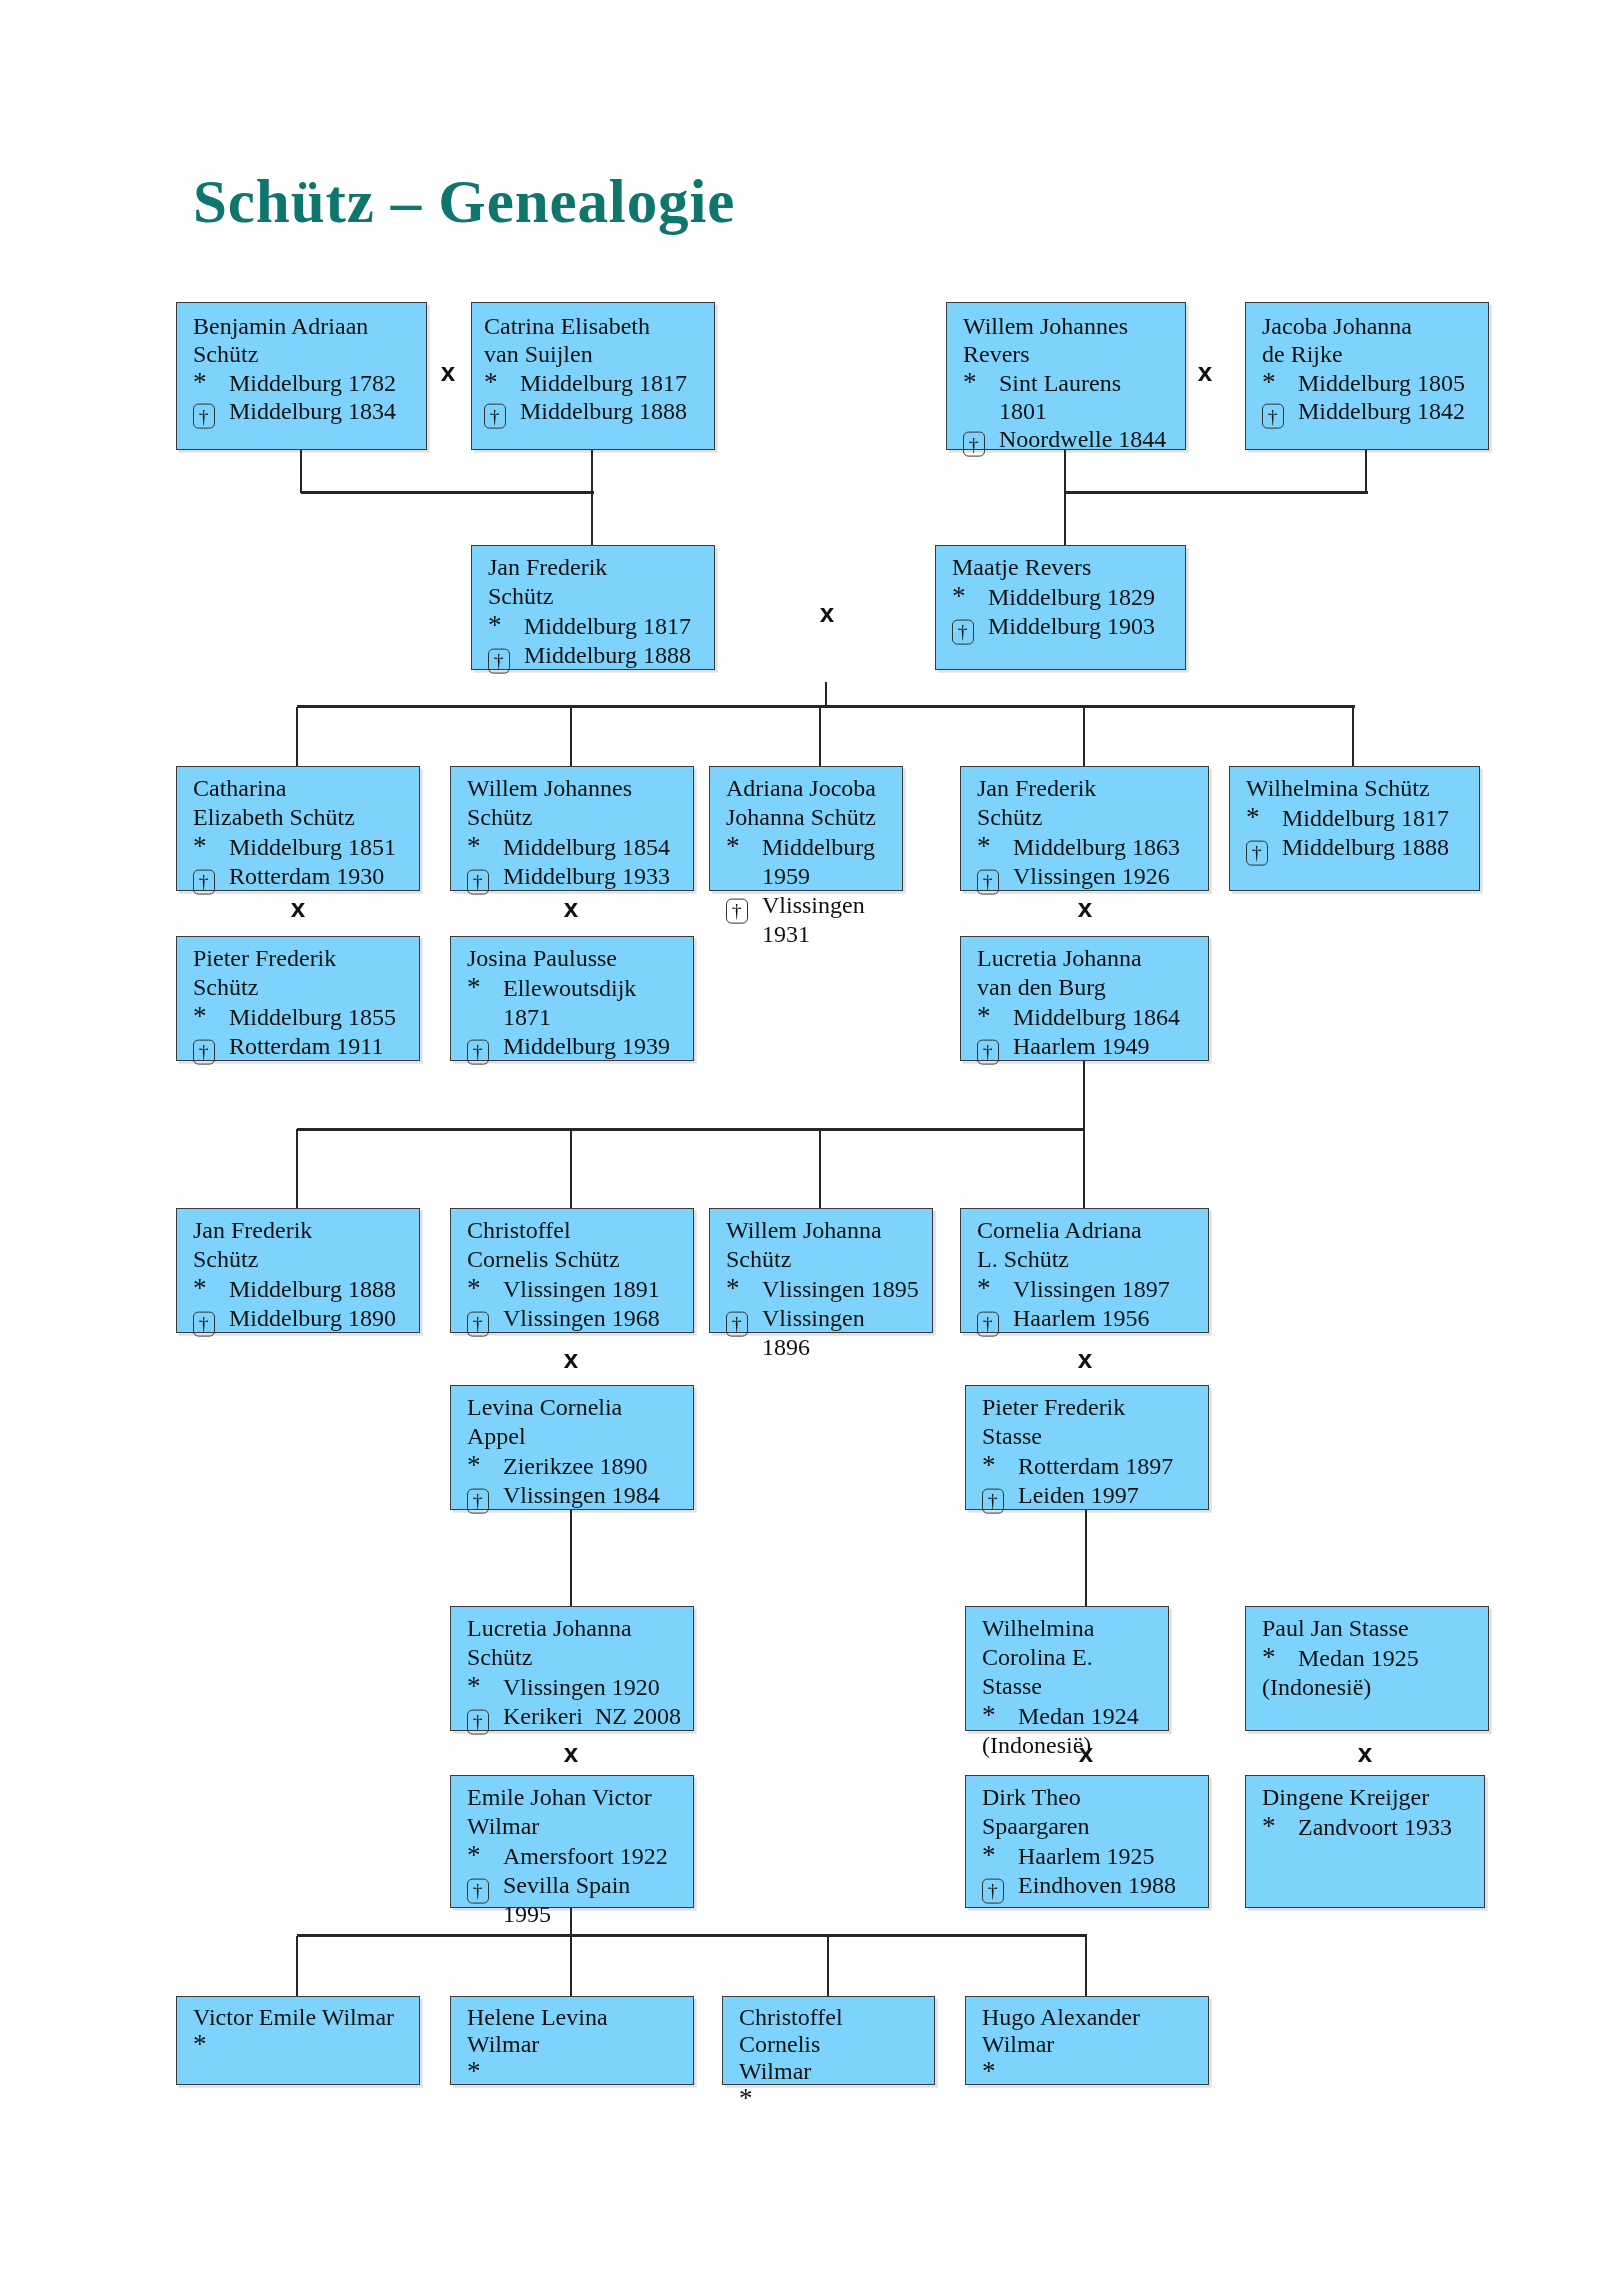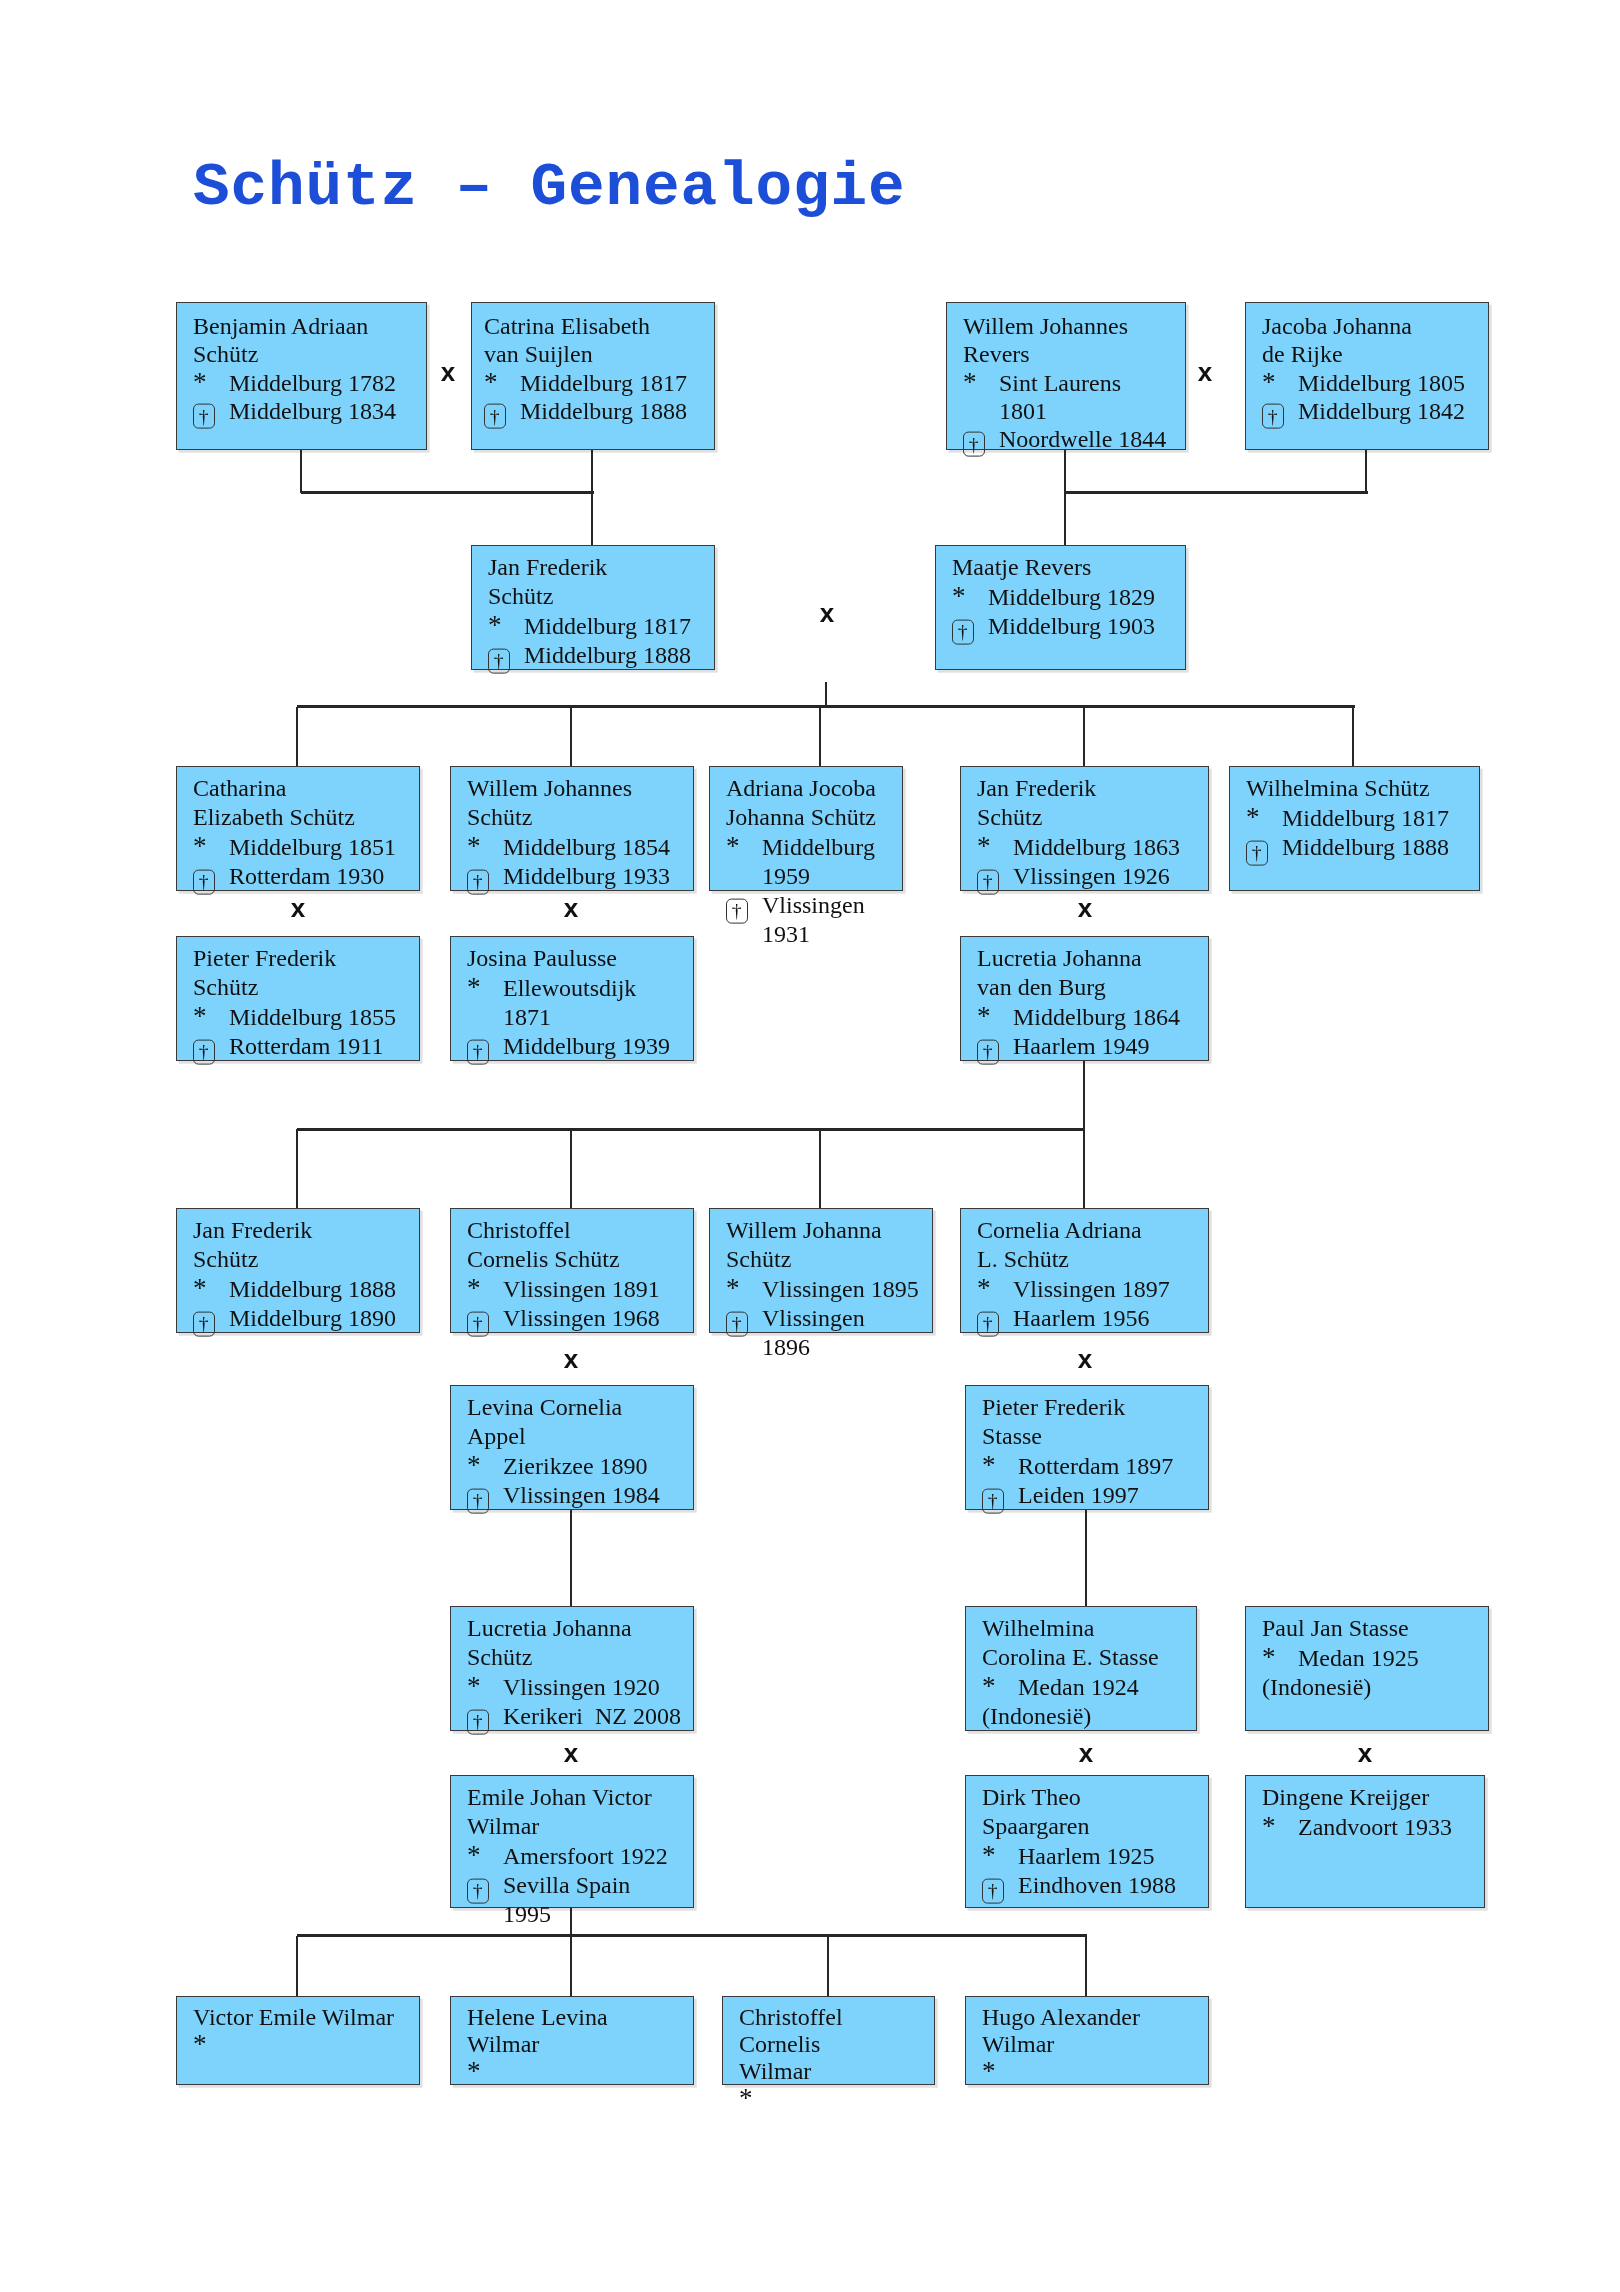--- a/index.html
+++ b/index.html
@@ -1,20 +1,20 @@
 <!DOCTYPE html>
 <html style="font-size:14.3px"><head>
 <meta charset="utf-8">
 <style>
   html,body{margin:0;padding:0;background:#ffffff;}
   body{width:1620px;height:2293px;position:relative;
        font-family:"Liberation Serif","DejaVu Serif",serif;color:#111;}
   .page{position:absolute;left:0;top:0;width:1620px;height:2293px;background:#fff;overflow:hidden;}
-  .title{position:absolute;left:193px;top:153px;margin:0;font-size:61px;font-weight:bold;
-         letter-spacing:0.9px;color:#1d4ed8;font-family:Liberation Mono, monospace;}
+  .title{position:absolute;left:193px;top:167px;margin:0;font-size:61px;font-weight:bold;
+         letter-spacing:0.9px;color:#0f766e;}
   .person-box{position:absolute;background:#7dd3fc;border:1.8px solid #3a3a3a;
               box-shadow:2.7px 2.7px 0 rgba(0,0,0,0.12);
               padding:7.2px 10.7px 0 16px;font-size:24px;line-height:29px;box-sizing:border-box;}
   .person-box.gen1{line-height:28px;padding-top:9px;}
   .person-box.row7{line-height:27px;padding-top:7.2px;}
   .pline{display:flex;align-items:baseline;white-space:pre-wrap;}
   .sym-cell{flex:0 0 36px;max-width:36px;}
   .sym-birth{font-size:27px;}
   .sym-death-box{display:inline-flex;justify-content:center;align-items:center;
                  width:21.5px;height:25px;border:1.8px solid #333;border-radius:5.4px;
@@ -148,21 +148,21 @@
       <div class="pline"><span class="ptext">Stasse</span></div>
       <div class="pline"><span class="sym-cell sym-birth">*</span><span class="ptext">Rotterdam 1897</span></div>
       <div class="pline"><span class="sym-cell"><span class="sym-death-box">†</span></span><span class="ptext">Leiden 1997</span></div>
     </div>
     <div class="person-box" style="left: 450px; top: 1606px; width: 244px; height: 125px;">
       <div class="pline"><span class="ptext">Lucretia Johanna</span></div>
       <div class="pline"><span class="ptext">Schütz</span></div>
       <div class="pline"><span class="sym-cell sym-birth">*</span><span class="ptext">Vlissingen 1920</span></div>
       <div class="pline"><span class="sym-cell"><span class="sym-death-box">†</span></span><span class="ptext">Kerikeri  NZ 2008</span></div>
     </div>
-    <div class="person-box" style="left: 965px; top: 1606px; width: 232px; height: 125px;">
+    <div class="person-box" style="left: 965px; top: 1606px; width: 204px; height: 125px;">
       <div class="pline"><span class="ptext">Wilhelmina</span></div>
       <div class="pline"><span class="ptext">Corolina E. Stasse</span></div>
       <div class="pline"><span class="sym-cell sym-birth">*</span><span class="ptext">Medan 1924</span></div>
       <div class="pline"><span class="ptext">(Indonesië)</span></div>
     </div>
     <div class="person-box" style="left: 1245px; top: 1606px; width: 244px; height: 125px;">
       <div class="pline"><span class="ptext">Paul Jan Stasse</span></div>
       <div class="pline"><span class="sym-cell sym-birth">*</span><span class="ptext">Medan 1925</span></div>
       <div class="pline"><span class="ptext">(Indonesië)</span></div>
     </div>

